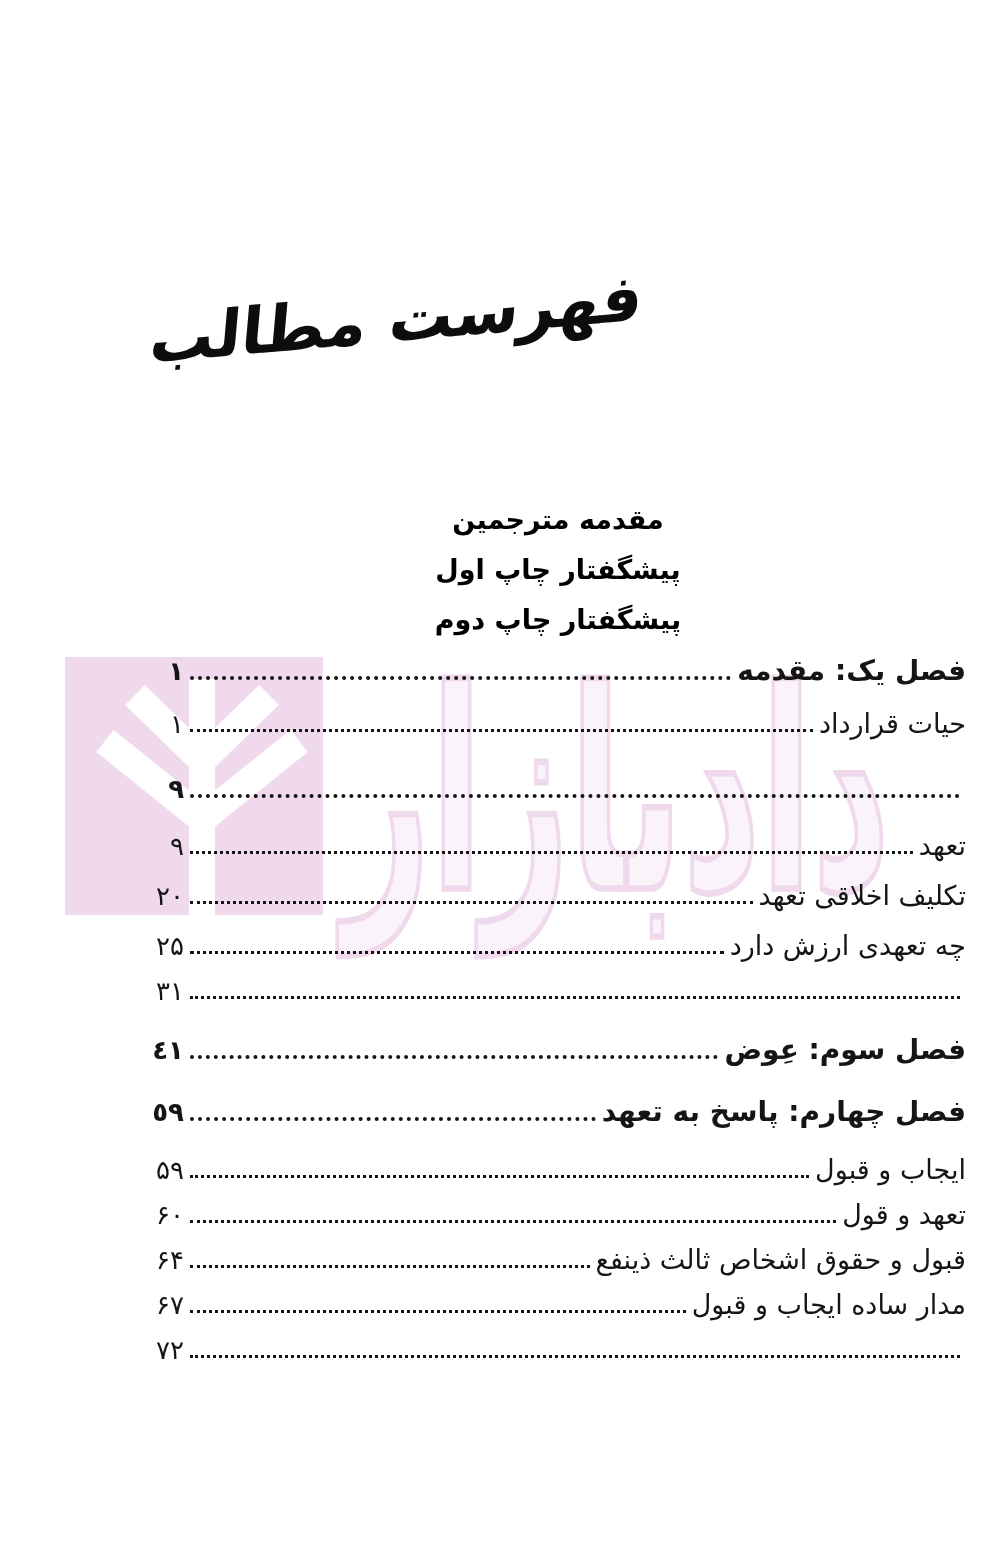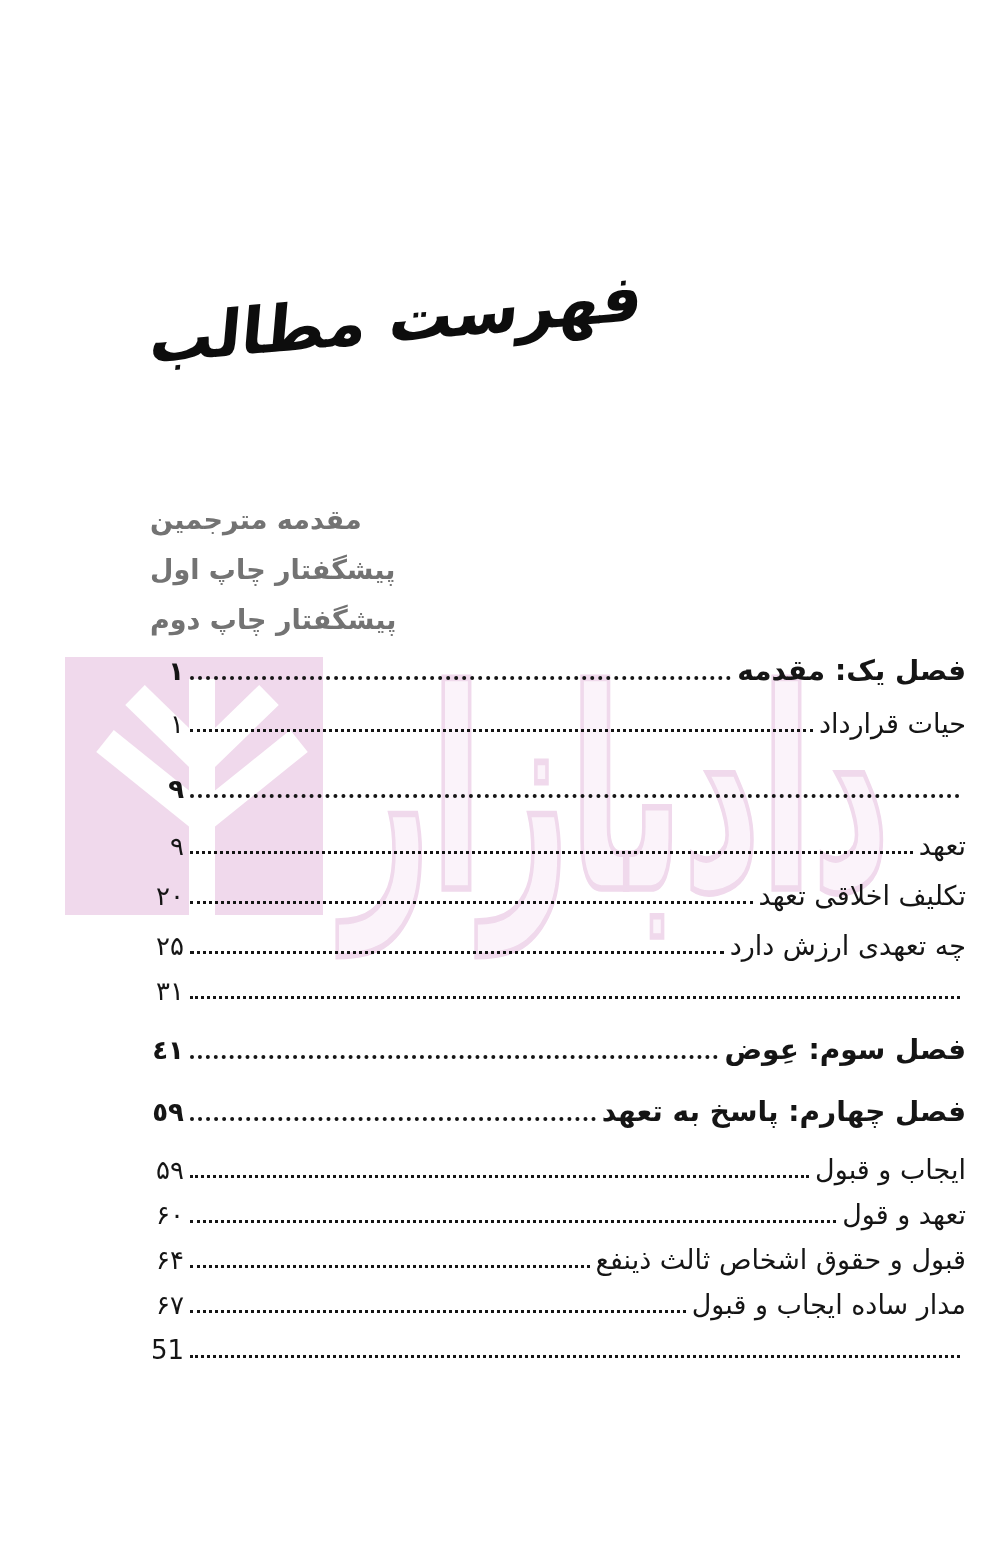--- a/index.html
+++ b/index.html
@@ -48,22 +48,22 @@
 
   .content {
     position: absolute; top: 495px; left: 0; right: 0;
     direction: rtl;
     padding-right: 26px;  
     padding-left: 150px;  
   }
 
   .fm-line {
     font-size: 27px; font-weight: bold;
-    line-height: 50px; text-align: left;
-    color: #737373;
+    line-height: 50px; text-align: center;
+    color: #000000;
   }
 
   .toc { margin-top: 3px; }
   .toc-row {
     display: flex; direction: rtl;
     align-items: center;
     height: 45px;
     font-size: 27px;
     color: #151515;
   }
@@ -193,19 +193,19 @@
         </div>
 
         <div class="toc-row" style="margin-top:0">
           <span class="t">مدار ساده ایجاب و قبول</span>
           <span class="leader"></span>
           <span class="n">۶۷</span>
         </div>
 
         <div class="toc-row" style="margin-top:0">
           <span class="leader"></span>
-          <span class="n">51</span>
+          <span class="n">۷۲</span>
         </div>
 
       </div>
     </div>
   </div>
 </div>
 
 </body></html>

